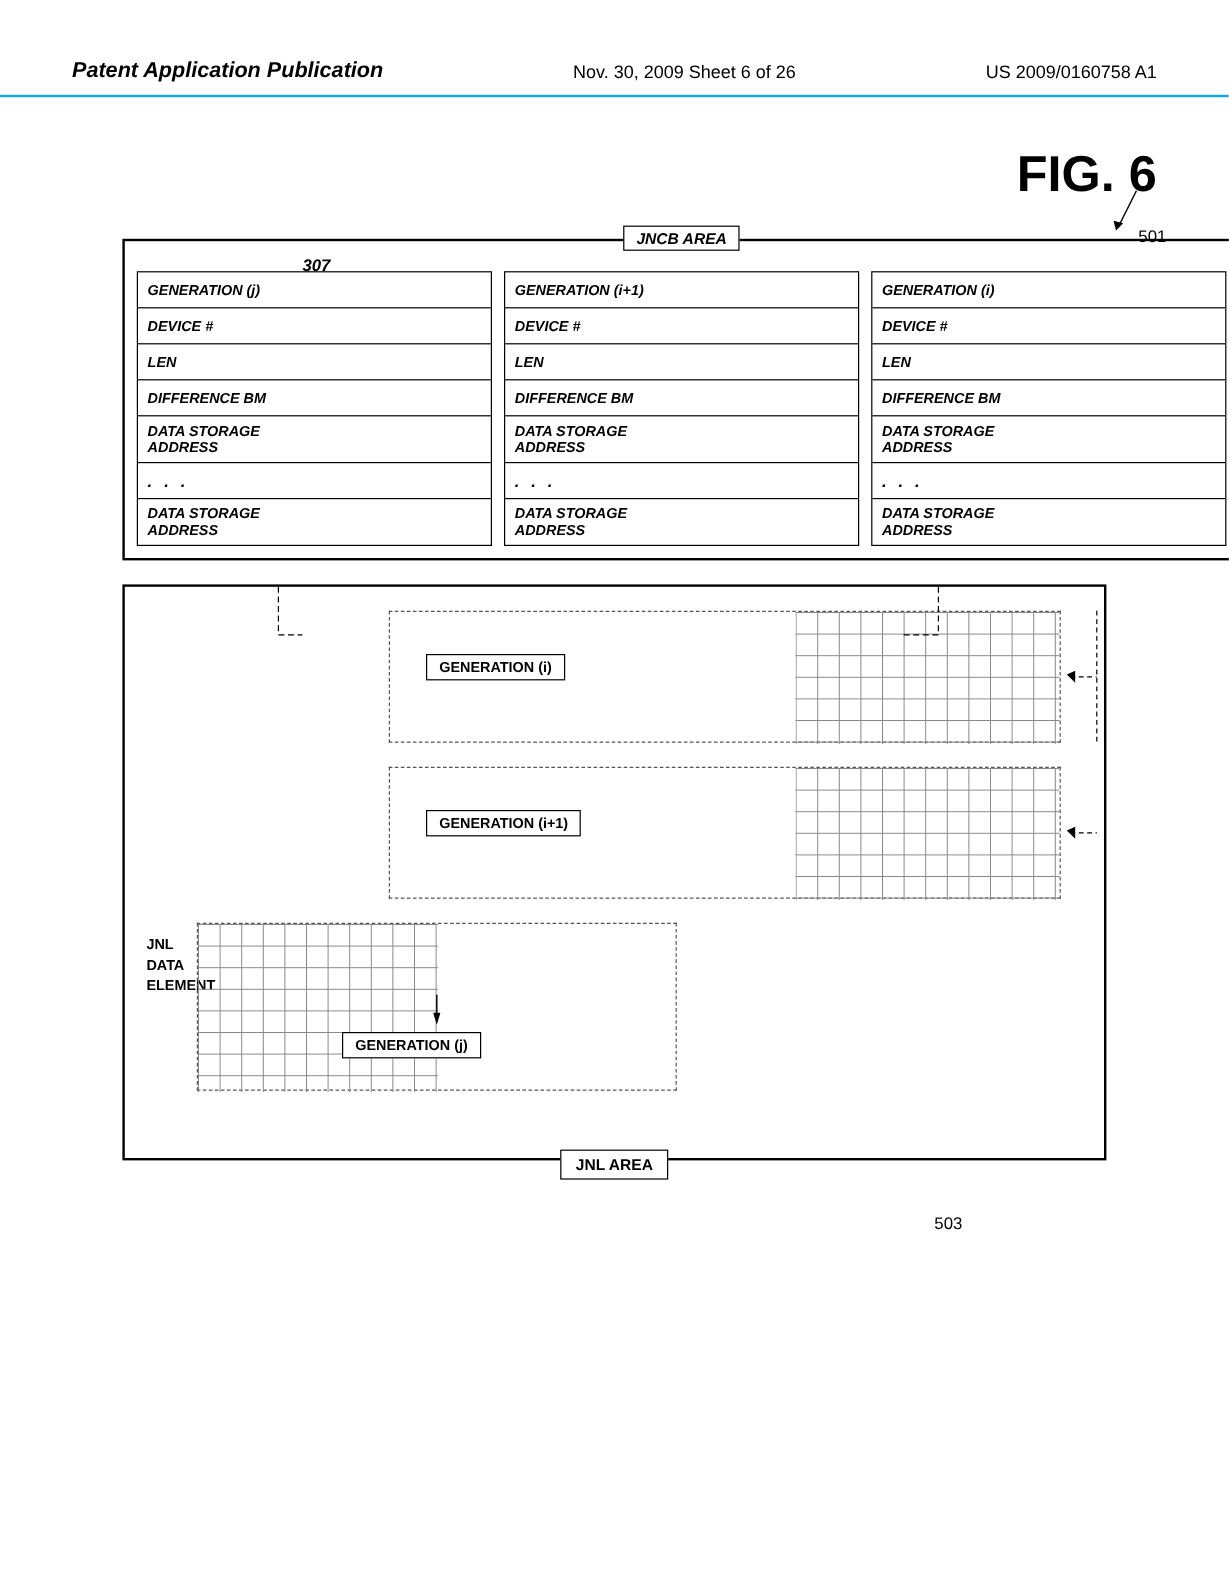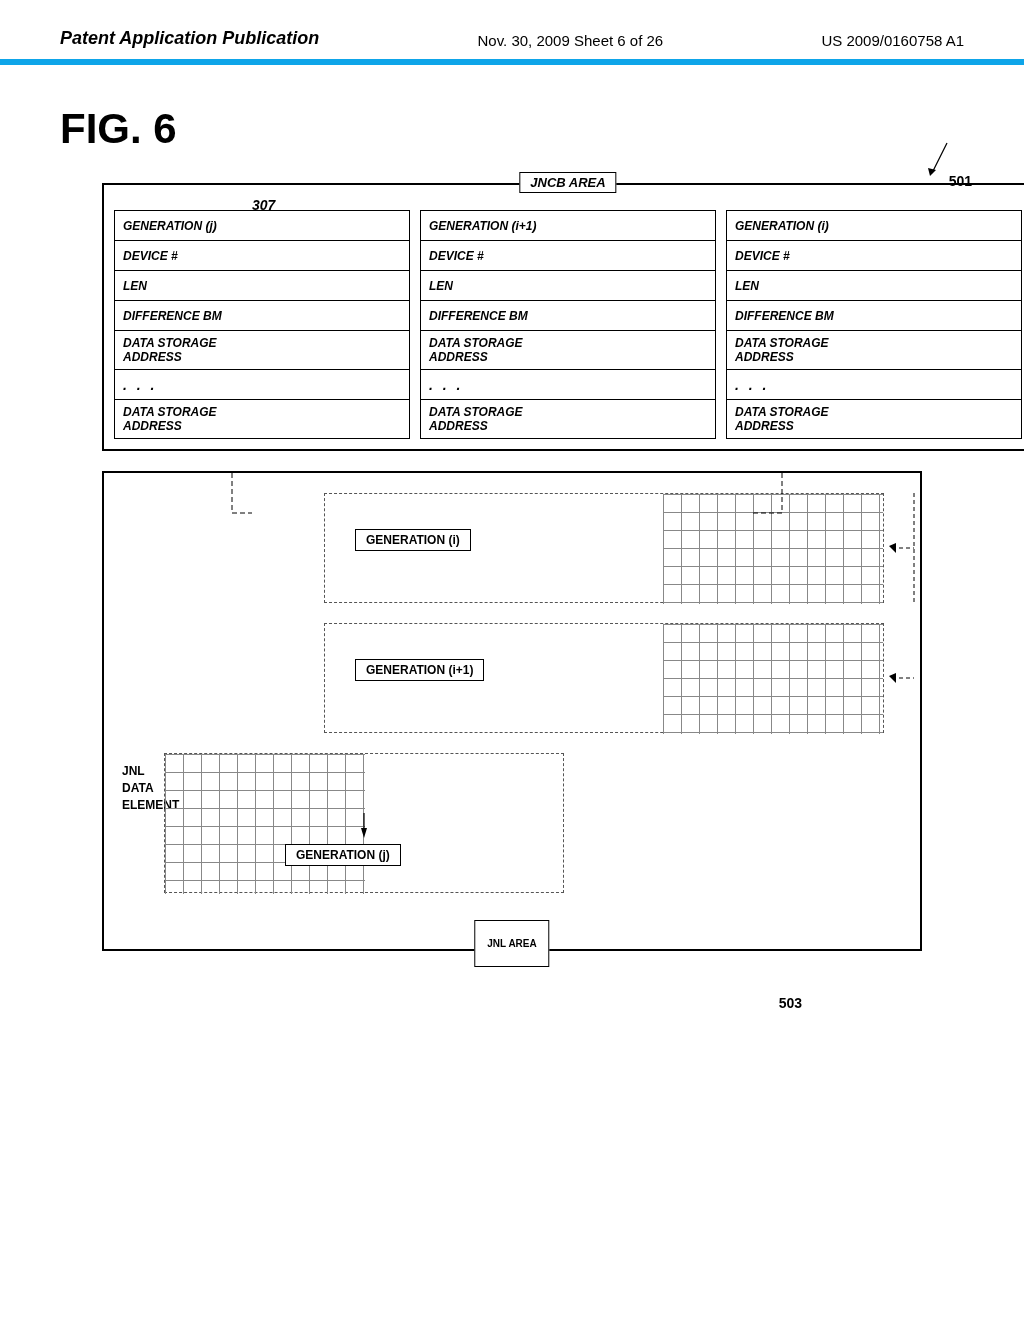--- a/index.html
+++ b/index.html
@@ -11,42 +11,43 @@
       position: relative;
       overflow: hidden;
     }
 
     
     .header {
       display: flex;
       justify-content: space-between;
       align-items: flex-end;
       padding: 28px 60px 10px 60px;
-      border-bottom: 6px solid #0ea5e9;
+      border-bottom: 2px solid #0ea5e9;
+      margin-top: 20px;
     }
     .header-left {
       font-size: 18px;
       font-weight: bold;
       font-style: italic;
     }
     .header-center {
       font-size: 15px;
     }
     .header-right {
       font-size: 15px;
     }
 
     
     .main {
       padding: 30px 60px 30px 60px;
     }
 
     
     .fig-title {
-      text-align: left;
+      text-align: right;
       font-size: 42px;
       font-weight: bold;
       margin-bottom: 30px;
       margin-top: 10px;
     }
 
     
     .top-diagram {
       border: 2px solid #000;
       position: relative;
@@ -130,22 +131,22 @@
       font-weight: bold;
       left: 18px;
       top: 290px;
       line-height: 1.4;
     }
 
     
     .jnl-area-box {
       border: 1.5px solid #000;
       display: inline-block;
-      padding: 17px 12px;
-      font-size: 10px;
+      padding: 4px 12px;
+      font-size: 13px;
       font-weight: bold;
       background: #fff;
       position: absolute;
       bottom: -18px;
       left: 50%;
       transform: translateX(-50%);
     }
 
     
     .diagrams-container {
@@ -163,21 +164,21 @@
   <div class="header-center">Nov. 30, 2009  Sheet 6 of 26</div>
   <div class="header-right">US 2009/0160758 A1</div>
 </div>
 
 <div class="main">
 
   <div class="fig-title">FIG. 6</div>
 
   <div class="diagrams-container">
 
-    <div style="position:absolute; top:-10px; right:-50px; font-size:14px; font-weight:bold;">501</div>
+    <div style="position:absolute; top:-10px; right:-50px; font-size:14px; font-weight:normal;">501</div>
 
     <svg style="position:absolute; top:-45px; right:-40px; width:60px; height:50px; overflow:visible;">
       <line x1="45" y1="5" x2="30" y2="35" stroke="#000" stroke-width="1.2"></line>
       <polygon points="28,38 26,30 34,32" fill="#000"></polygon>
     </svg>
 
     <div class="top-diagram">
       <div class="jncb-label-box">JNCB AREA</div>
       <div class="jncb-ref">307</div>
 
@@ -254,21 +255,21 @@
 
         <line x1="788" y1="205" x2="810" y2="205" stroke="#000" stroke-width="1" stroke-dasharray="4,3"></line>
         <polygon points="785,203 792,200 792,210" fill="#000"></polygon>
 
         <line x1="260" y1="340" x2="260" y2="360" stroke="#000" stroke-width="1.2"></line>
         <polygon points="257,355 263,355 260,365" fill="#000"></polygon>
       </svg>
 
     </div>
 
-    <div style="position:absolute; bottom:-60px; right:120px; font-size:14px; font-weight:bold;">503</div>
+    <div style="position:absolute; bottom:-60px; right:120px; font-size:14px; font-weight:normal;">503</div>
 
     <svg style="position:absolute; top:0; left:0; width:100%; height:900px; overflow:visible; pointer-events:none;">
 
       <line x1="130" y1="290" x2="130" y2="330" stroke="#000" stroke-width="1" stroke-dasharray="5,3"></line>
       <line x1="130" y1="330" x2="150" y2="330" stroke="#000" stroke-width="1" stroke-dasharray="5,3"></line>
 
       <line x1="680" y1="290" x2="680" y2="330" stroke="#000" stroke-width="1" stroke-dasharray="5,3"></line>
       <line x1="680" y1="330" x2="650" y2="330" stroke="#000" stroke-width="1" stroke-dasharray="5,3"></line>
     </svg>
 

